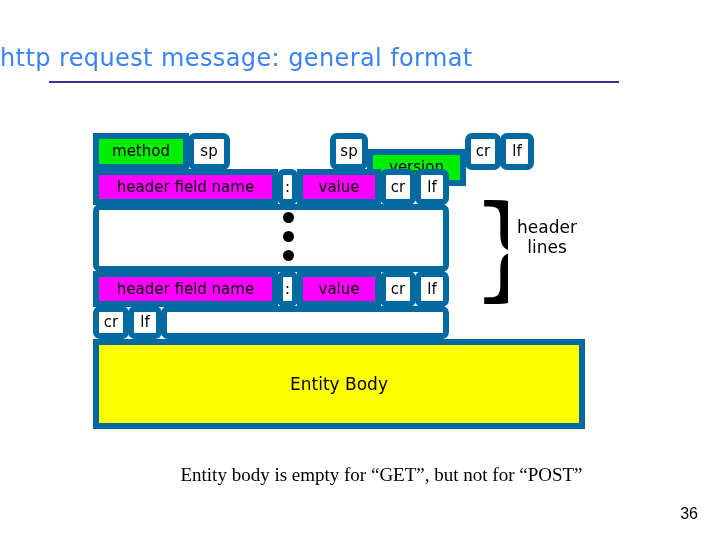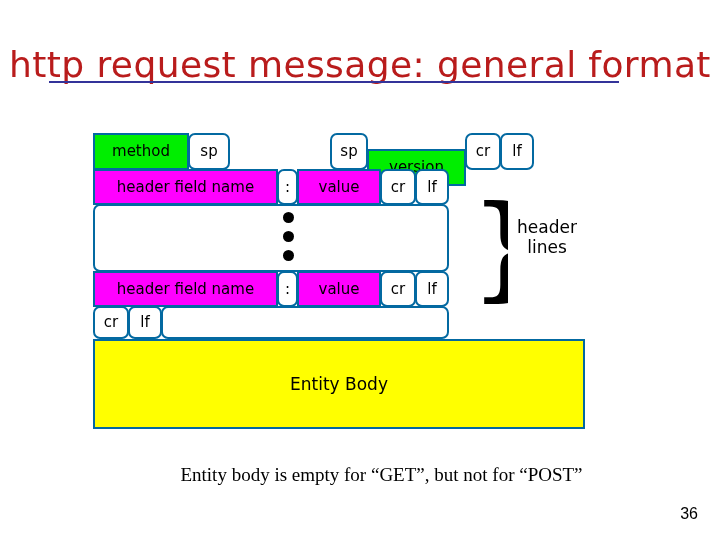--- a/index.html
+++ b/index.html
@@ -14,26 +14,25 @@
     overflow: hidden;
     position: relative;
   }
 
   
   #slide-title {
     position: absolute;
     left: 0;
     top: 44px;
     width: 720px;
-    text-align: center;
     font-family: "DejaVu Sans", sans-serif;
-    font-size: 36px;
+    font-size: 24px;
     font-weight: 500;
     letter-spacing: 0.4px;
-    color: #b91c1c;
+    color: #3b82f6;
     white-space: nowrap;
   }
   #title-underline {
     position: absolute;
     left: 49px;
     top: 81px;
     width: 570px;
     height: 2px;
     background: #333399;
   }
@@ -43,21 +42,21 @@
     position: absolute;
     left: 0;
     top: 0;
     width: 720px;
     height: 540px;
   }
 
   .cell {
     position: absolute;
     box-sizing: border-box;
-    border: 2px solid #0369a1;
+    border: 6px solid #0369a1;
     font-family: "DejaVu Sans", sans-serif;
     font-size: 15px;
     color: #000000;
     display: flex;
     align-items: center;
     justify-content: center;
     white-space: nowrap;
     line-height: 1;
   }
   .cell.green  { background: #00ee00; }

